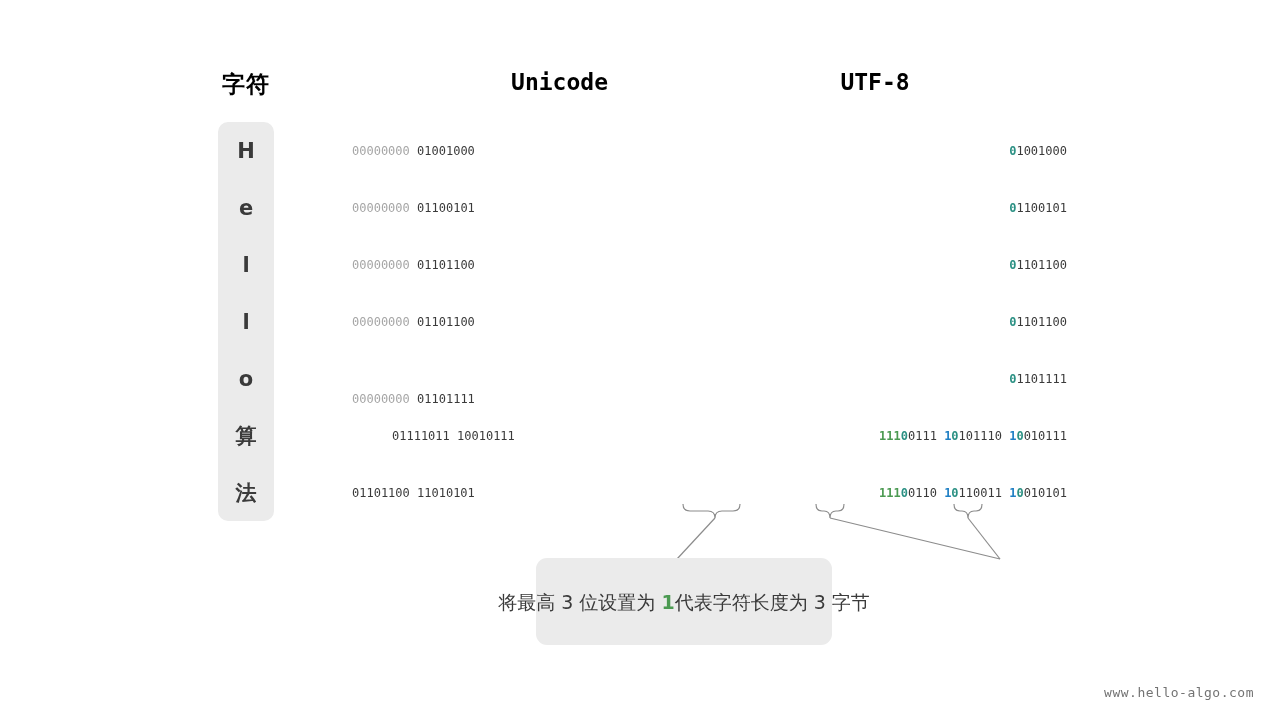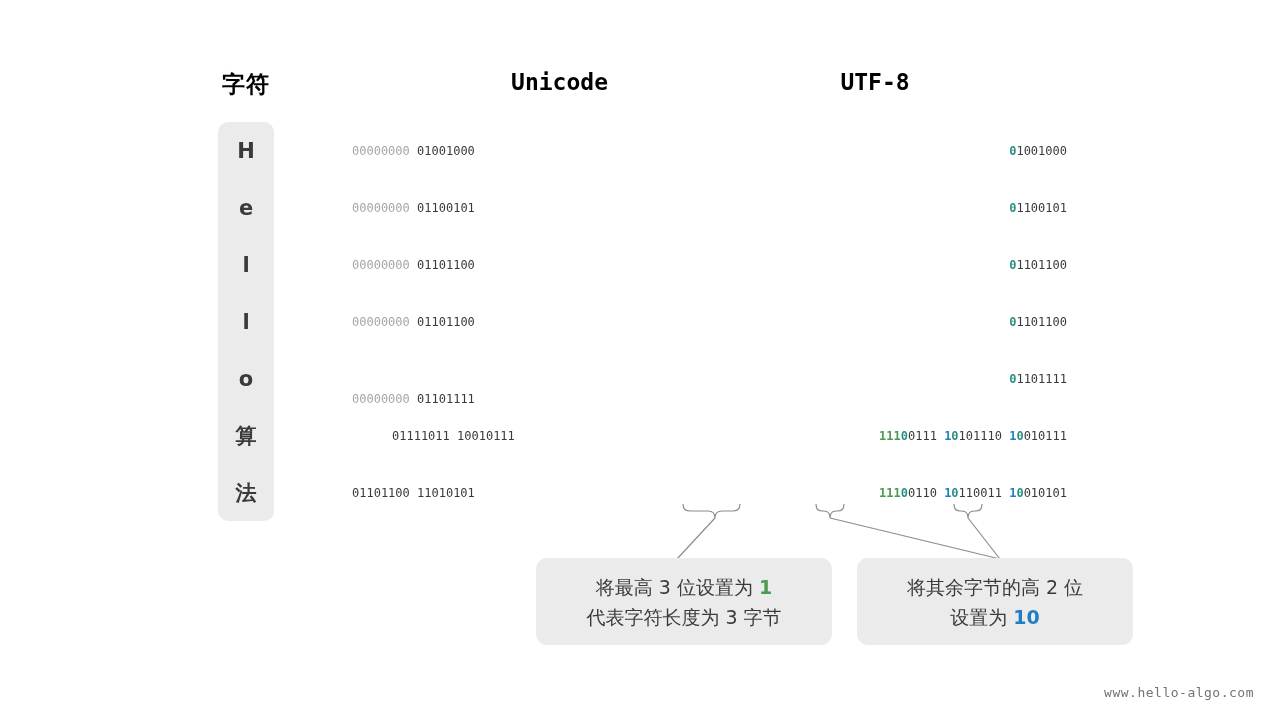--- a/index.html
+++ b/index.html
@@ -90,21 +90,21 @@
 
   
   .callout {
     position: absolute;
     background: #ebebeb;
     border-radius: 11px;
     font-family: "DejaVu Sans", sans-serif;
     font-size: 19px;
     color: #3a3a3a;
     display: flex;
-    flex-direction: column;
+    flex-direction: row;
     justify-content: center;
     align-items: center;
     text-align: center;
     line-height: 30px;
   }
   .callout-left  { left: 536px; top: 558px; width: 296px; height: 87px; }
   .callout-right { left: 857px; top: 558px; width: 276px; height: 87px; }
   .callout .ln { white-space: pre; }
 
   
@@ -177,20 +177,16 @@
 
     <path d="M 954 504 q 0 7 6 7 L 962 511 q 6 0 6 7 q 0 -7 6 -7 L 976 511 q 6 0 6 -7"></path>
     <line x1="968" y1="518" x2="1000" y2="559"></line>
   </svg>
 
   <div class="callout callout-left">
     <div class="ln"><span>将最高 </span><span>3</span><span> 位设置为 </span><span class="green">1</span></div>
     <div class="ln">代表字符长度为 3 字节</div>
   </div>
 
-  <div class="callout callout-right">
-    <div class="ln">将其余字节的高 2 位</div>
-    <div class="ln"><span>设置为 </span><span class="blue">10</span></div>
-  </div>
 
   <div class="watermark">www.hello-algo.com</div>
 
 </div>
 
 </body></html>

